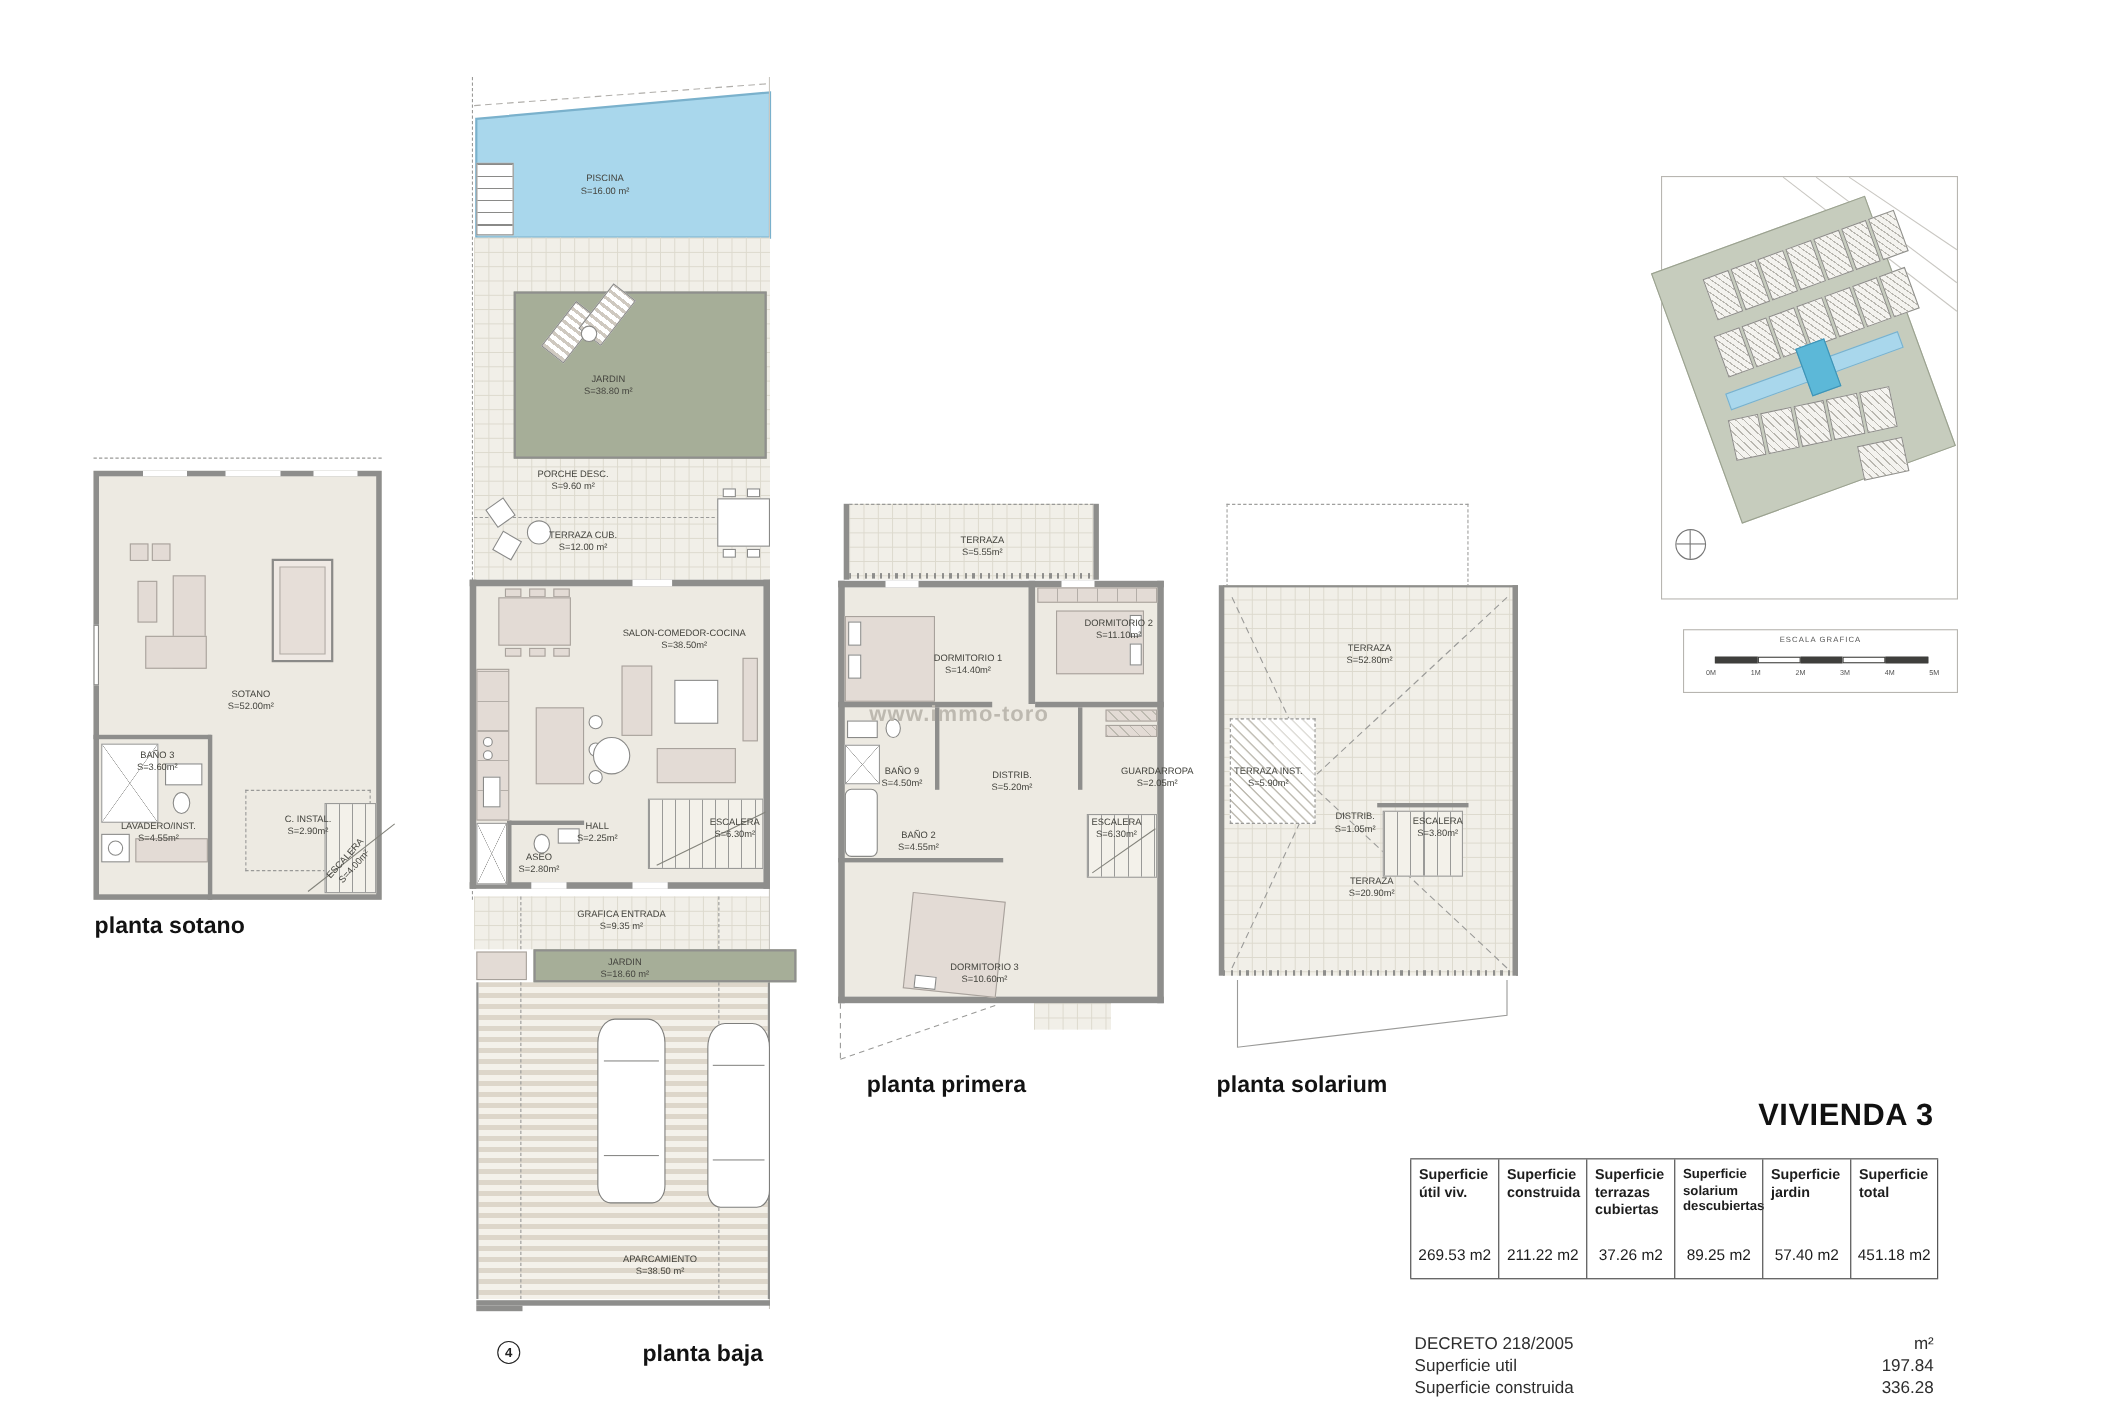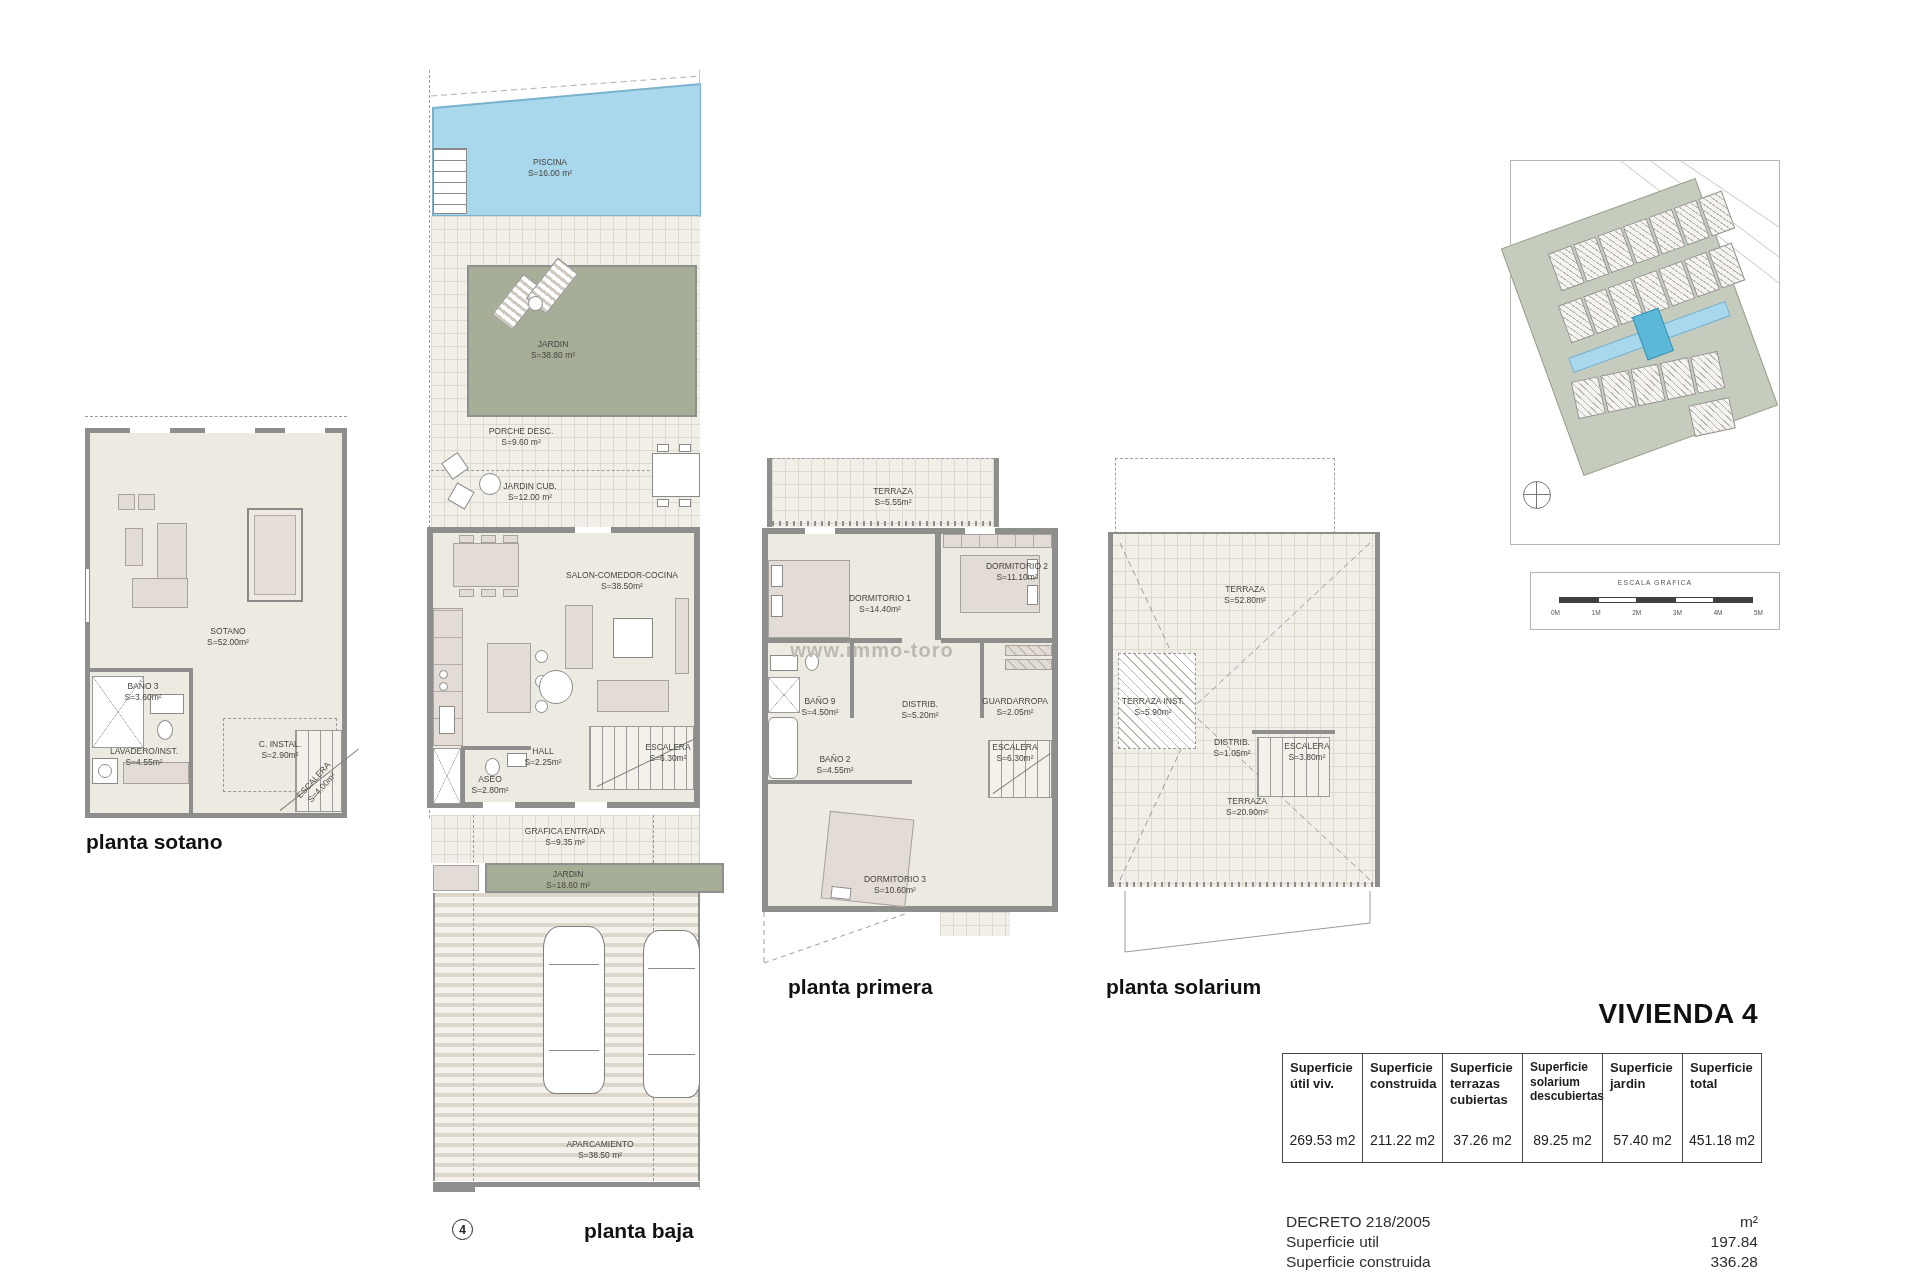--- a/index.html
+++ b/index.html
@@ -260,21 +260,21 @@
   </div>
   <div class="room-label" style="left:553px;top:350px;">
     <span class="rname">JARDIN</span>
     <span class="rarea">S=38.80 m²</span>
   </div>
   <div class="room-label" style="left:521px;top:437px;">
     <span class="rname">PORCHE DESC.</span>
     <span class="rarea">S=9.60 m²</span>
   </div>
   <div class="room-label" style="left:530px;top:492px;">
-    <span class="rname">JARDIN CUB.</span>
+    <span class="rname">TERRAZA CUB.</span>
     <span class="rarea">S=12.00 m²</span>
   </div>
   <div class="room-label" style="left:622px;top:581px;">
     <span class="rname">SALON-COMEDOR-COCINA</span>
     <span class="rarea">S=38.50m²</span>
   </div>
   <div class="room-label" style="left:543px;top:757px;">
     <span class="rname">HALL</span>
     <span class="rarea">S=2.25m²</span>
   </div>
@@ -312,21 +312,21 @@
     <span class="rarea">S=11.10m²</span>
   </div>
   <div class="room-label" style="left:820px;top:707px;">
     <span class="rname">BAÑO 9</span>
     <span class="rarea">S=4.50m²</span>
   </div>
   <div class="room-label" style="left:920px;top:710px;">
     <span class="rname">DISTRIB.</span>
     <span class="rarea">S=5.20m²</span>
   </div>
-  <div class="room-label" style="left:1015px;top:707px;">
+  <div class="room-label" style="left:1052px;top:707px;">
     <span class="rname">GUARDARROPA</span>
     <span class="rarea">S=2.05m²</span>
   </div>
   <div class="room-label" style="left:835px;top:765px;">
     <span class="rname">BAÑO 2</span>
     <span class="rarea">S=4.55m²</span>
   </div>
   <div class="room-label" style="left:1015px;top:753px;">
     <span class="rname">ESCALERA</span>
     <span class="rarea">S=6.30m²</span>
@@ -418,21 +418,21 @@
     <div class="scaleticks" style="left:20px;top:36px;width:212px;">
       <span>0M</span>
       <span>1M</span>
       <span>2M</span>
       <span>3M</span>
       <span>4M</span>
       <span>5M</span>
     </div>
   </div>
 
-  <div class="vtitle" style="left:1480px;top:998px;width:278px;">VIVIENDA 4</div>
+  <div class="vtitle" style="left:1480px;top:998px;width:278px;">VIVIENDA 3</div>
 
   <div class="vtable" style="left:1282px;top:1053px;">
     <div class="vcol">
       <div class="vhead">Superficie útil viv.</div>
       <div class="vval">269.53 m2</div>
     </div>
     <div class="vcol">
       <div class="vhead">Superficie construida</div>
       <div class="vval">211.22 m2</div>
     </div>

